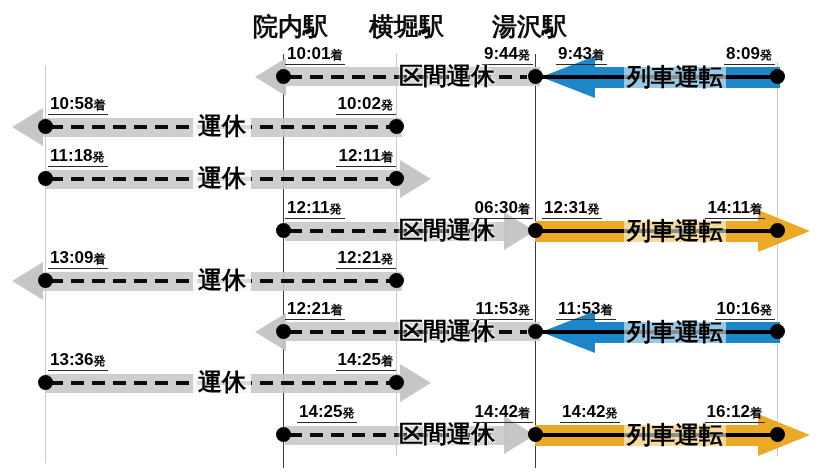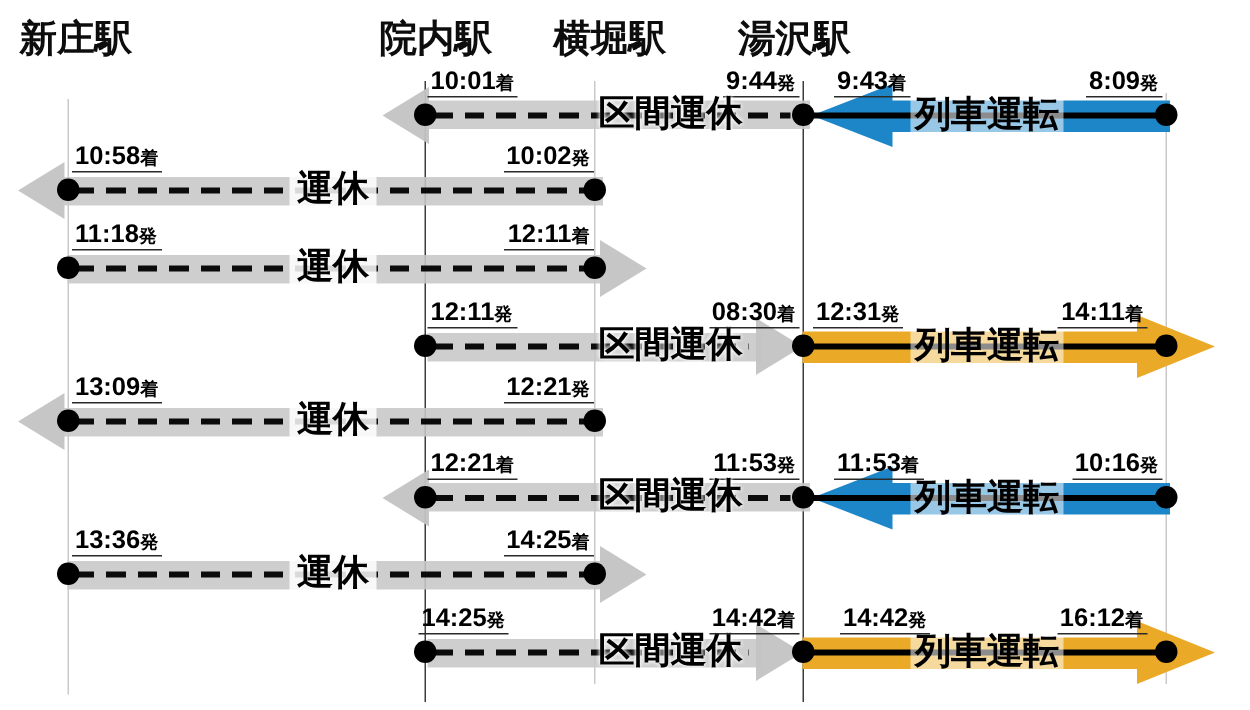--- a/index.html
+++ b/index.html
@@ -19,28 +19,27 @@
   .bbar{position:absolute;height:21px;background:#1d86c8;}
   .ybar{position:absolute;height:21px;background:#eaaa27;}
   .blk{position:absolute;height:4px;background:#000;}
   .time{position:absolute;font-size:17px;font-weight:bold;color:#000;white-space:nowrap;line-height:1;
         padding:0 3px 2px 2px;border-bottom:1px solid #2a2a2a;}
   .time .sfx{font-size:12px;}
   .st-red{position:absolute;font-size:24px;font-weight:bold;color:#000000;white-space:nowrap;line-height:1;
           text-shadow:0 0 3px #fff,0 0 3px #fff;}
   .st-red.boxed{background:rgba(255,255,255,.85);padding:0 5px;text-shadow:none;}
   .op{position:absolute;font-size:24px;font-weight:bold;color:#000;white-space:nowrap;line-height:1;
-      background:rgba(255,255,255,.55);padding:0 3px;}
+      background:rgba(255,255,255,.55);padding:0 3px;margin-left:17px;}
 </style>
 </head>
 <body>
 
 <div class="canvas">
 
-  <div class="station" style="left:13px">新庄駅</div>
   <div class="station" style="left:253px">院内駅</div>
   <div class="station" style="left:369px">横堀駅</div>
   <div class="station" style="left:492px">湯沢駅</div>
 
   <div class="vline light" style="left:45px;top:66px;height:397px"></div>
   <div class="vline dark" style="left:283px;top:54px;height:414px"></div>
   <div class="vline light" style="left:396px;top:54px;height:402px"></div>
   <div class="vline dark" style="left:535px;top:54px;height:414px"></div>
   <div class="vline light" style="left:777px;top:62px;height:394px"></div>
 
@@ -77,21 +76,21 @@
   <div class="time" style="left:48px;top:147px"><span>11:18</span><span class="sfx">発</span></div>
   <div class="time" style="right:437px;top:147px"><span>12:11</span><span class="sfx">着</span></div>
   <div class="st-red boxed" style="left:193px;top:166px">運休</div>
 
   <div class="gbar" style="left:285px;top:222px;width:223px"></div>
   <div class="gh-r" style="left:504px;top:212px"></div>
   <div class="dash" style="left:289px;top:229px;width:210px"></div>
   <div class="dot" style="left:276px;top:223px"></div>
   <div class="time" style="left:285px;top:199px"><span>12:11</span><span class="sfx">発</span></div>
   <div class="st-red" style="left:399px;top:218px">区間運休</div>
-  <div class="time" style="right:300px;top:199px"><span>08:30</span><span class="sfx">着</span></div>
+  <div class="time" style="right:300px;top:199px"><span>06:30</span><span class="sfx">着</span></div>
   <div class="ybar" style="left:535px;top:221px;width:223px"></div>
   <div class="yh-r" style="left:758px;top:210px"></div>
   <div class="blk" style="left:535px;top:229px;width:242px"></div>
   <div class="op" style="left:607px;top:219px">列車運転</div>
   <div class="dot" style="left:528px;top:223px"></div>
   <div class="dot" style="left:770px;top:223px"></div>
   <div class="time" style="left:542px;top:199px"><span>12:31</span><span class="sfx">発</span></div>
   <div class="time" style="right:68px;top:199px"><span>14:11</span><span class="sfx">着</span></div>
 
   <div class="gh-l" style="left:12px;top:262px"></div>
@@ -125,21 +124,21 @@
   <div class="dot" style="left:38px;top:375px"></div>
   <div class="dot" style="left:389px;top:375px"></div>
   <div class="time" style="left:48px;top:351px"><span>13:36</span><span class="sfx">発</span></div>
   <div class="time" style="right:437px;top:351px"><span>14:25</span><span class="sfx">着</span></div>
   <div class="st-red boxed" style="left:193px;top:370px">運休</div>
 
   <div class="gbar" style="left:285px;top:426px;width:223px"></div>
   <div class="gh-r" style="left:504px;top:416px"></div>
   <div class="dash" style="left:289px;top:433px;width:210px"></div>
   <div class="dot" style="left:276px;top:427px"></div>
-  <div class="time" style="left:279px;top:403px"><span>14:25</span><span class="sfx">発</span></div>
+  <div class="time" style="left:297px;top:403px"><span>14:25</span><span class="sfx">発</span></div>
   <div class="st-red" style="left:399px;top:422px">区間運休</div>
   <div class="time" style="right:300px;top:403px"><span>14:42</span><span class="sfx">着</span></div>
   <div class="ybar" style="left:535px;top:425px;width:223px"></div>
   <div class="yh-r" style="left:758px;top:414px"></div>
   <div class="blk" style="left:535px;top:433px;width:242px"></div>
   <div class="op" style="left:607px;top:423px">列車運転</div>
   <div class="dot" style="left:528px;top:427px"></div>
   <div class="dot" style="left:770px;top:427px"></div>
   <div class="time" style="left:560px;top:403px"><span>14:42</span><span class="sfx">発</span></div>
   <div class="time" style="right:68px;top:403px"><span>16:12</span><span class="sfx">着</span></div>

